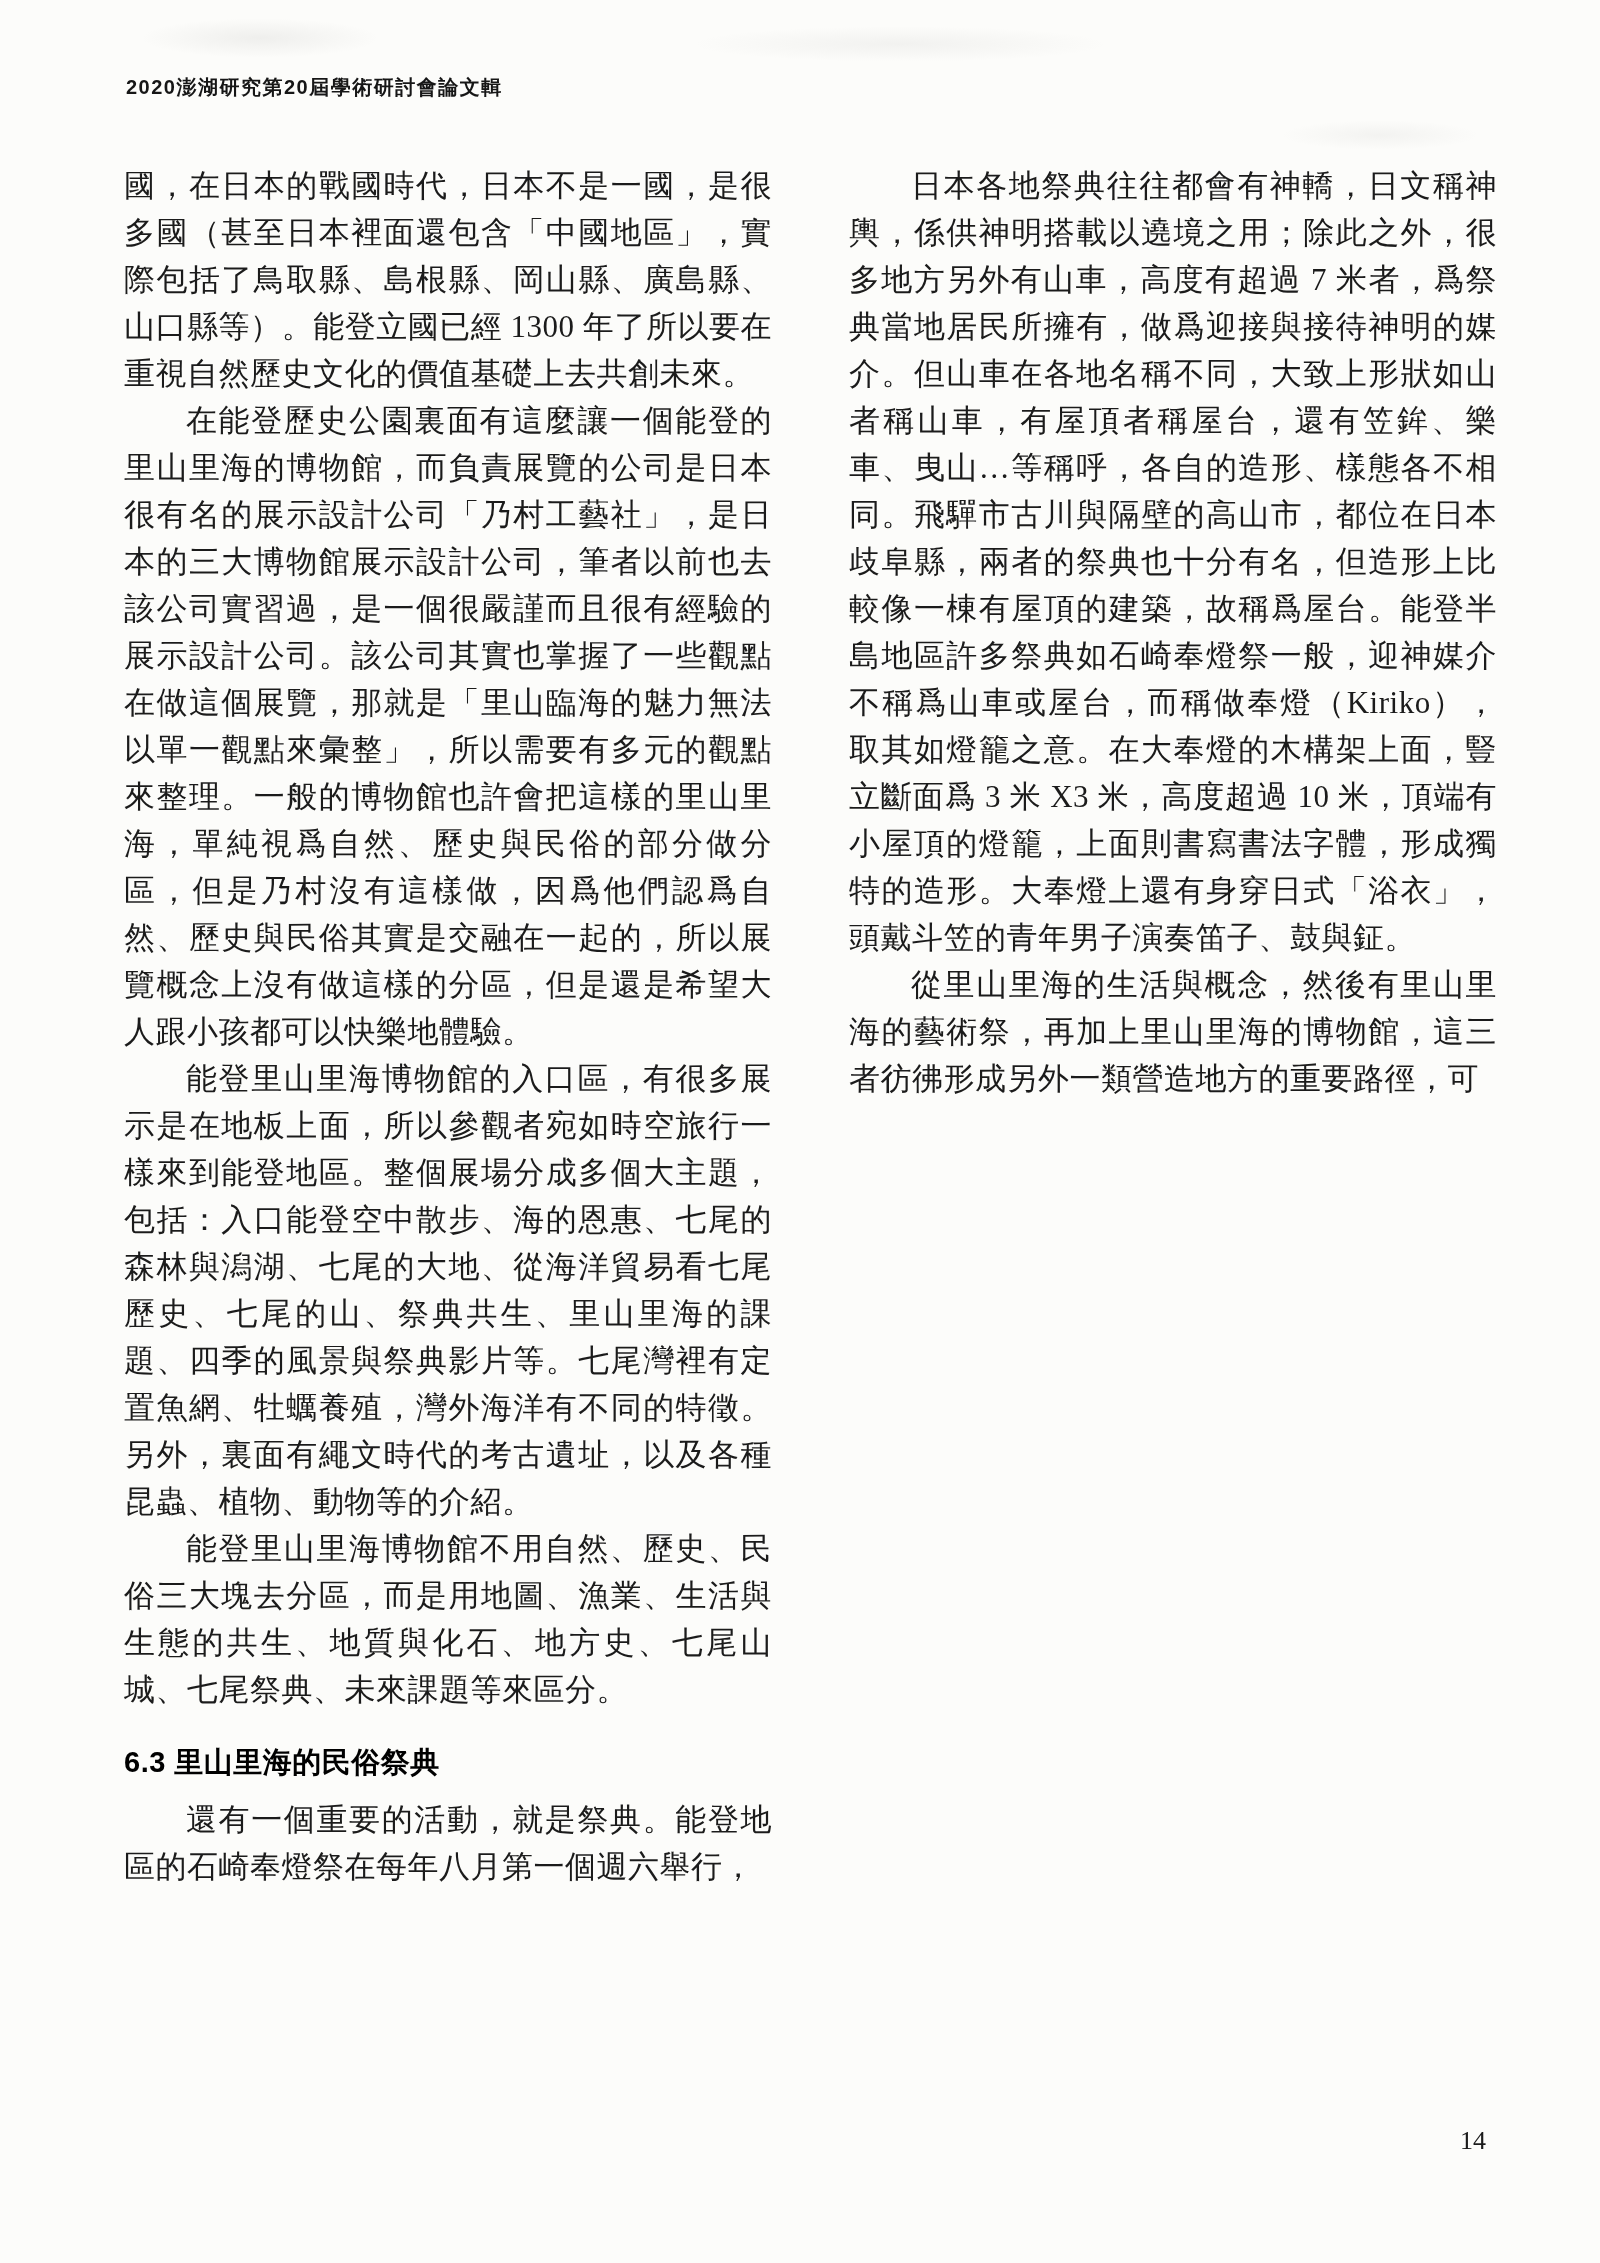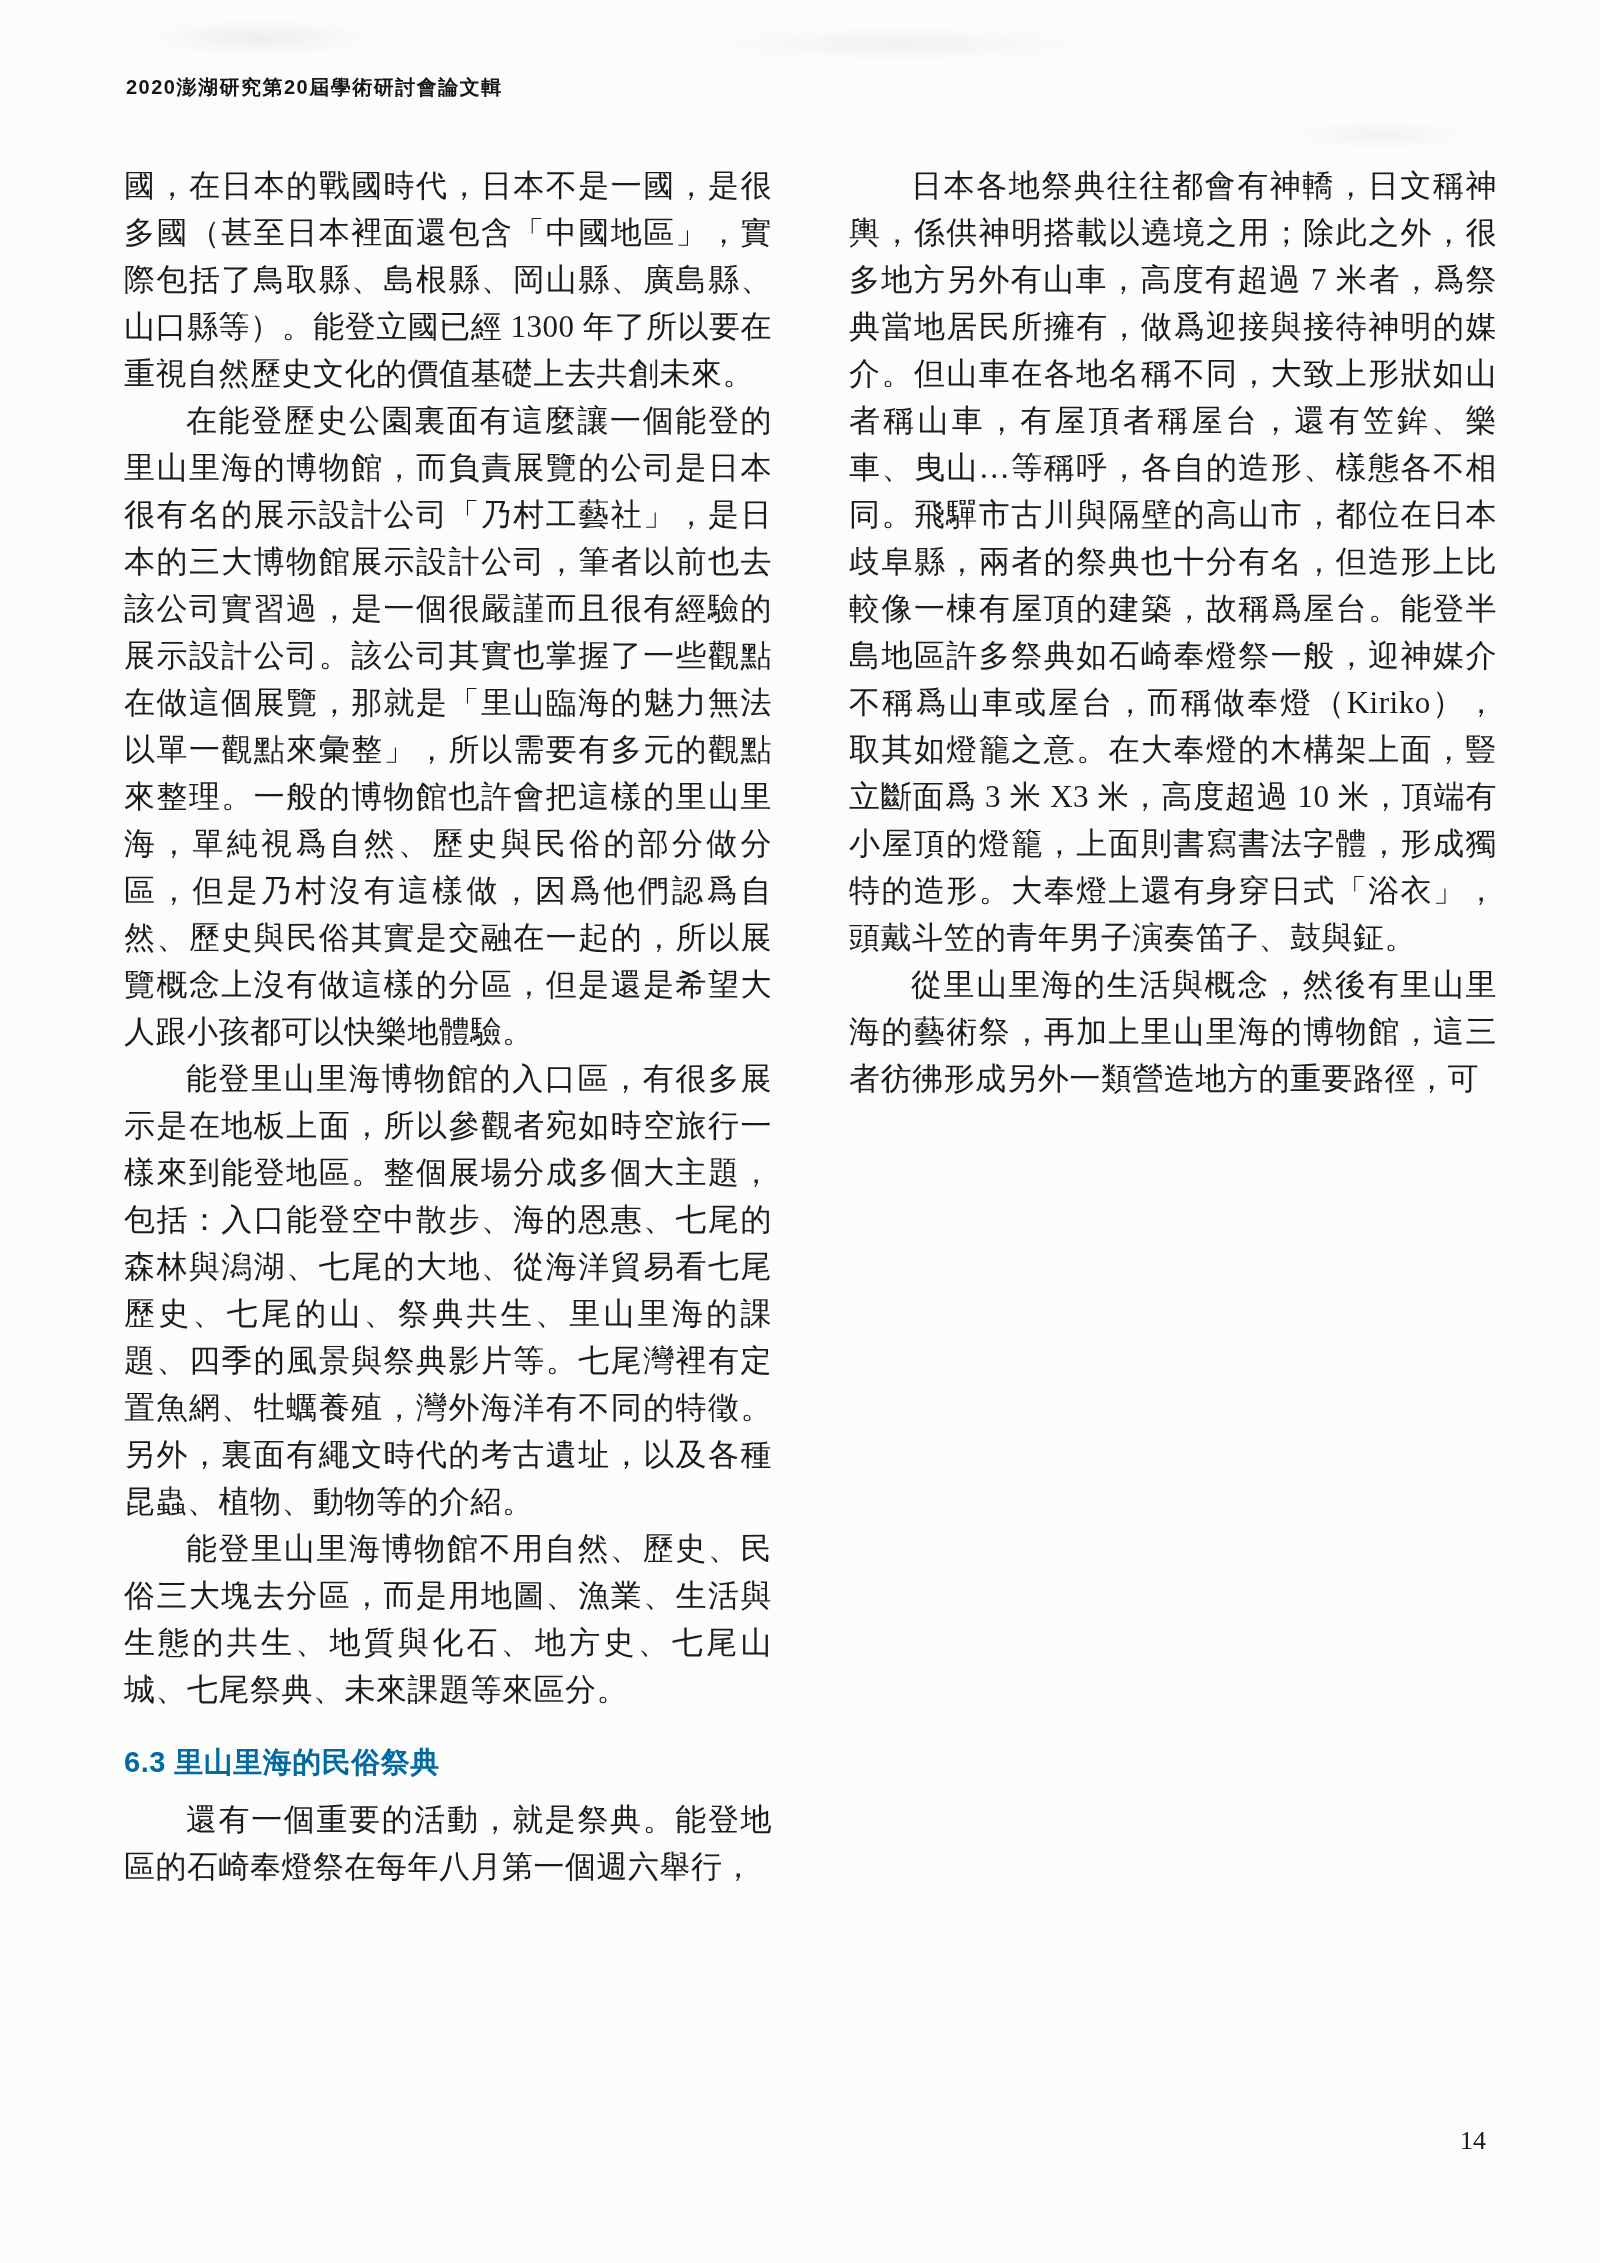--- a/index.html
+++ b/index.html
@@ -73,21 +73,21 @@
   .column p.body-para.indent {
     text-indent: 2em;
   }
   .column h2.section-heading {
     margin: 26px 0 10px 0;
     font-family: "Liberation Sans", "DejaVu Sans", sans-serif;
     font-size: 29px;
     font-weight: 700;
     line-height: 47px;
     letter-spacing: 0.5px;
-    color: #0369a1;
+    color: #000000;
   }
 
   .page-number {
     position: absolute;
     top: 2126px;
     left: 113px;
     width: 1373px;
     text-align: right;
     font-family: "Liberation Serif", "DejaVu Serif", serif;
     font-size: 26px;

